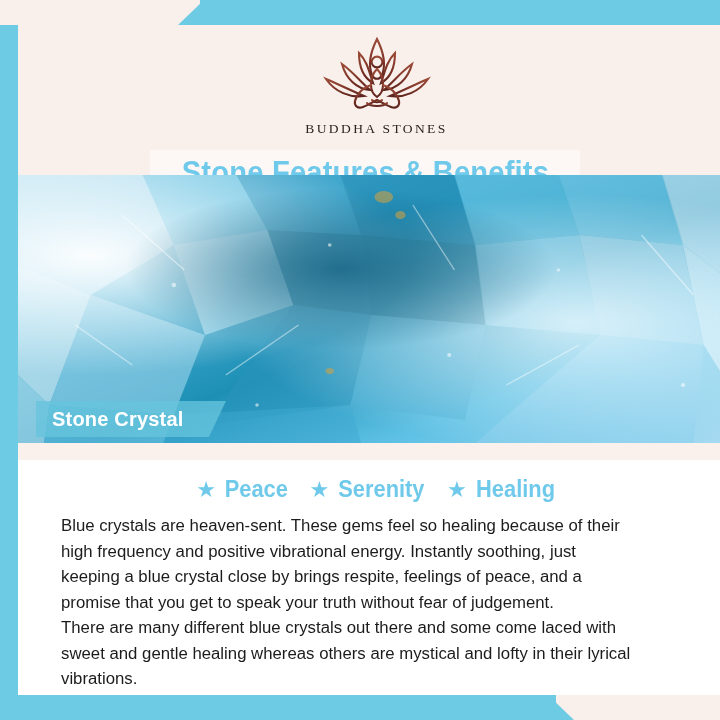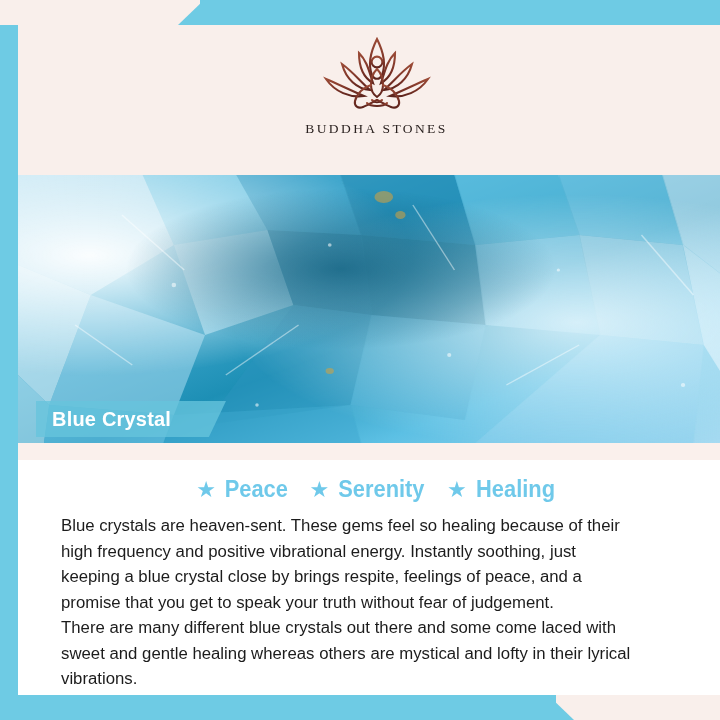--- a/index.html
+++ b/index.html
@@ -196,20 +196,23 @@
             <path d="M59 54 C52 56 45 62 43 70 C42 75 46 78 51 76 C56 74 61 71 65 69"></path>
             <path d="M71 54 C78 56 85 62 87 70 C88 75 84 78 79 76 C74 74 69 71 65 69"></path>
             <path d="M55 72 C59 76 71 76 75 72"></path>
             <path d="M60 69 C63 72 67 72 70 69"></path>
           </g>
         </svg>
         <div class="logo-word">BUDDHA STONES</div>
       </div>
     </div>
 
+    <div class="title-banner">
+      <div class="title-text">Stone Features &amp; Benefits</div>
+    </div>
 
     <div class="hero">
       <svg viewBox="0 0 690 268" preserveAspectRatio="none">
         <defs>
           <linearGradient id="bg1" x1="0" y1="0" x2="1" y2="1">
             <stop offset="0%" stop-color="#cfeaf4"></stop>
             <stop offset="28%" stop-color="#4fb4d8"></stop>
             <stop offset="55%" stop-color="#1d8fb5"></stop>
             <stop offset="75%" stop-color="#5cc0e4"></stop>
             <stop offset="100%" stop-color="#aadcf2"></stop>
@@ -276,21 +279,21 @@
         </g>
 
         <g fill="#d9a23a" fill-opacity=".55">
           <ellipse cx="352" cy="22" rx="9" ry="6"></ellipse>
           <ellipse cx="368" cy="40" rx="5" ry="4"></ellipse>
           <ellipse cx="300" cy="196" rx="4" ry="3"></ellipse>
         </g>
       </svg>
 
       <div class="hero-label">
-        <span>Blue Crystal</span>
+        <span>Stone Crystal</span>
       </div>
     </div>
 
     <div class="divider"></div>
 
     <div class="body-panel">
 
       <div class="features">
         <div class="feature">
           <span class="star">★</span>

